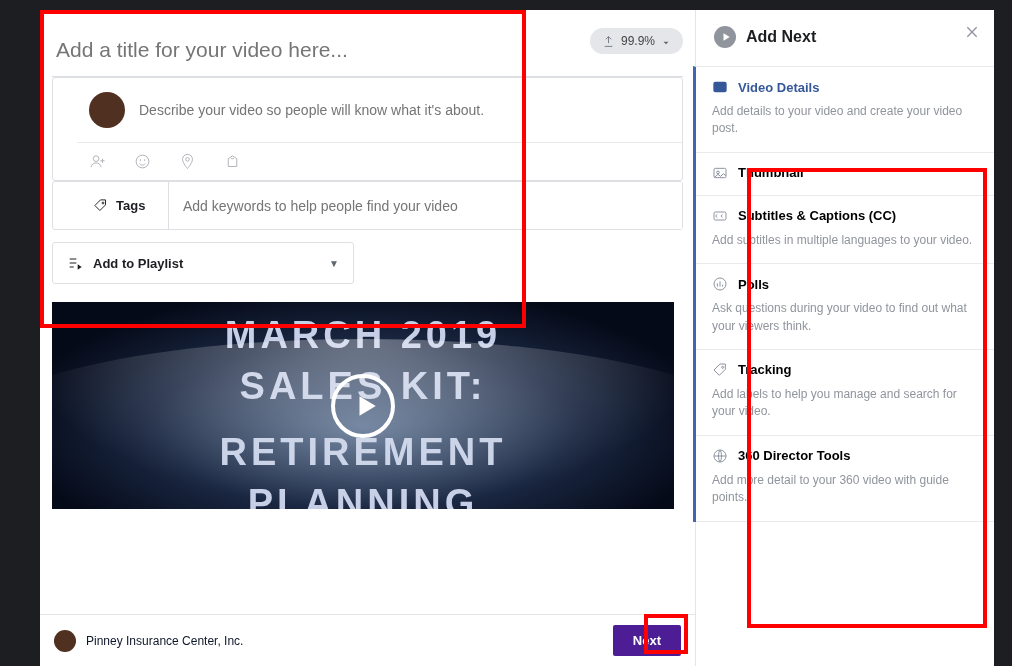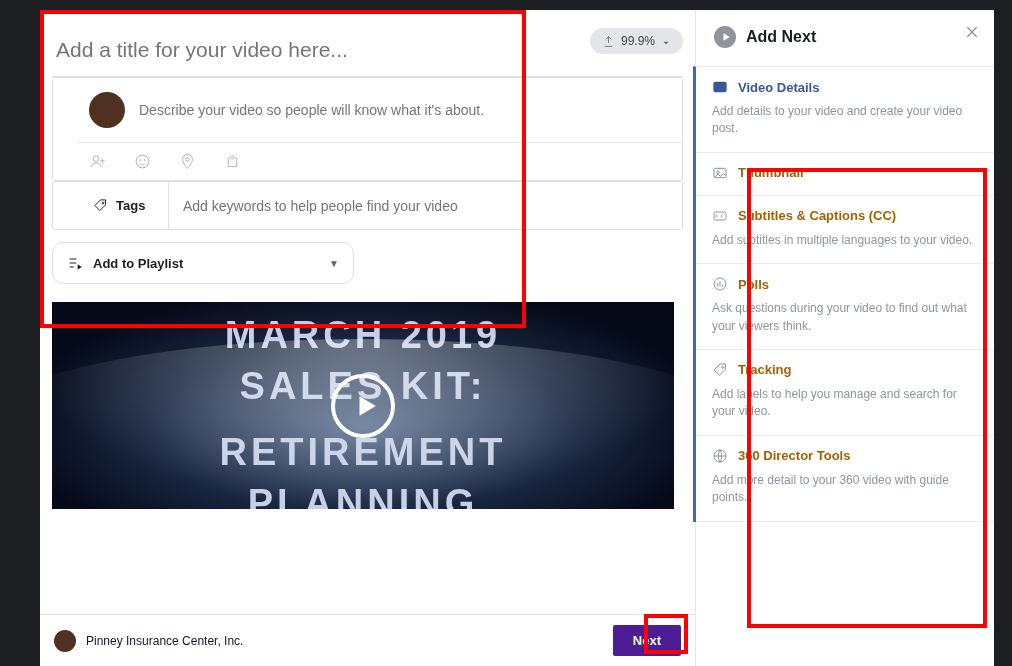--- a/index.html
+++ b/index.html
@@ -41,21 +41,21 @@
     border-top: 1px solid #e9eaeb;
     border-left: 3px solid #4267b2;
     margin-left: -3px;
   }
   .side-item {
     padding: 12px 16px 14px 16px;
     border-bottom: 1px solid #e9eaeb;
   }
   .side-item-head { display: flex; align-items: center; gap: 10px; }
   .side-item-head svg { width: 16px; height: 16px; }
-  .side-item-title { font-size: 13px; font-weight: 600; color: #a16207; }
+  .side-item-title { font-size: 13px; font-weight: 600; color: #000000; }
   .side-item.active .side-item-title { color: #365899; }
   .side-item.active svg { stroke: #365899; fill: #365899; }
   .side-item-desc { font-size: 12px; color: #90949c; margin-top: 8px; line-height: 1.45; }
   
   .upload-badge {
     position: absolute; right: 12px; top: 18px;
     background: #e4e6ea; border-radius: 16px;
     padding: 6px 12px; display: flex; align-items: flex-end; gap: 6px;
     font-size: 12px; color: #444;
   }
@@ -94,21 +94,21 @@
     padding: 16px 16px; border-right: 1px solid #dddfe2;
     font-size: 13px; font-weight: 600; color: #1c1e21;
     width: 92px;
   }
   .tags-input {
     border: none; outline: none; padding: 0 14px; font-size: 14px; color: #8d949e; flex: 1;
     font-family: inherit;
   }
   .playlist-btn {
     margin-top: 12px;
-    border: 1px solid #dddfe2; border-radius: 11px;
+    border: 1px solid #dddfe2; border-radius: 3px;
     width: 302px; padding: 12px 14px;
     display: flex; align-items: center; gap: 10px;
     font-size: 13px; font-weight: 600; color: #1c1e21;
     position: relative; cursor: pointer;
   }
   .playlist-btn .caret {
     position: absolute; right: 14px; color: #606770; font-size: 10px;
   }
   .video-preview {
     margin-top: 18px; width: 622px; height: 207px;

